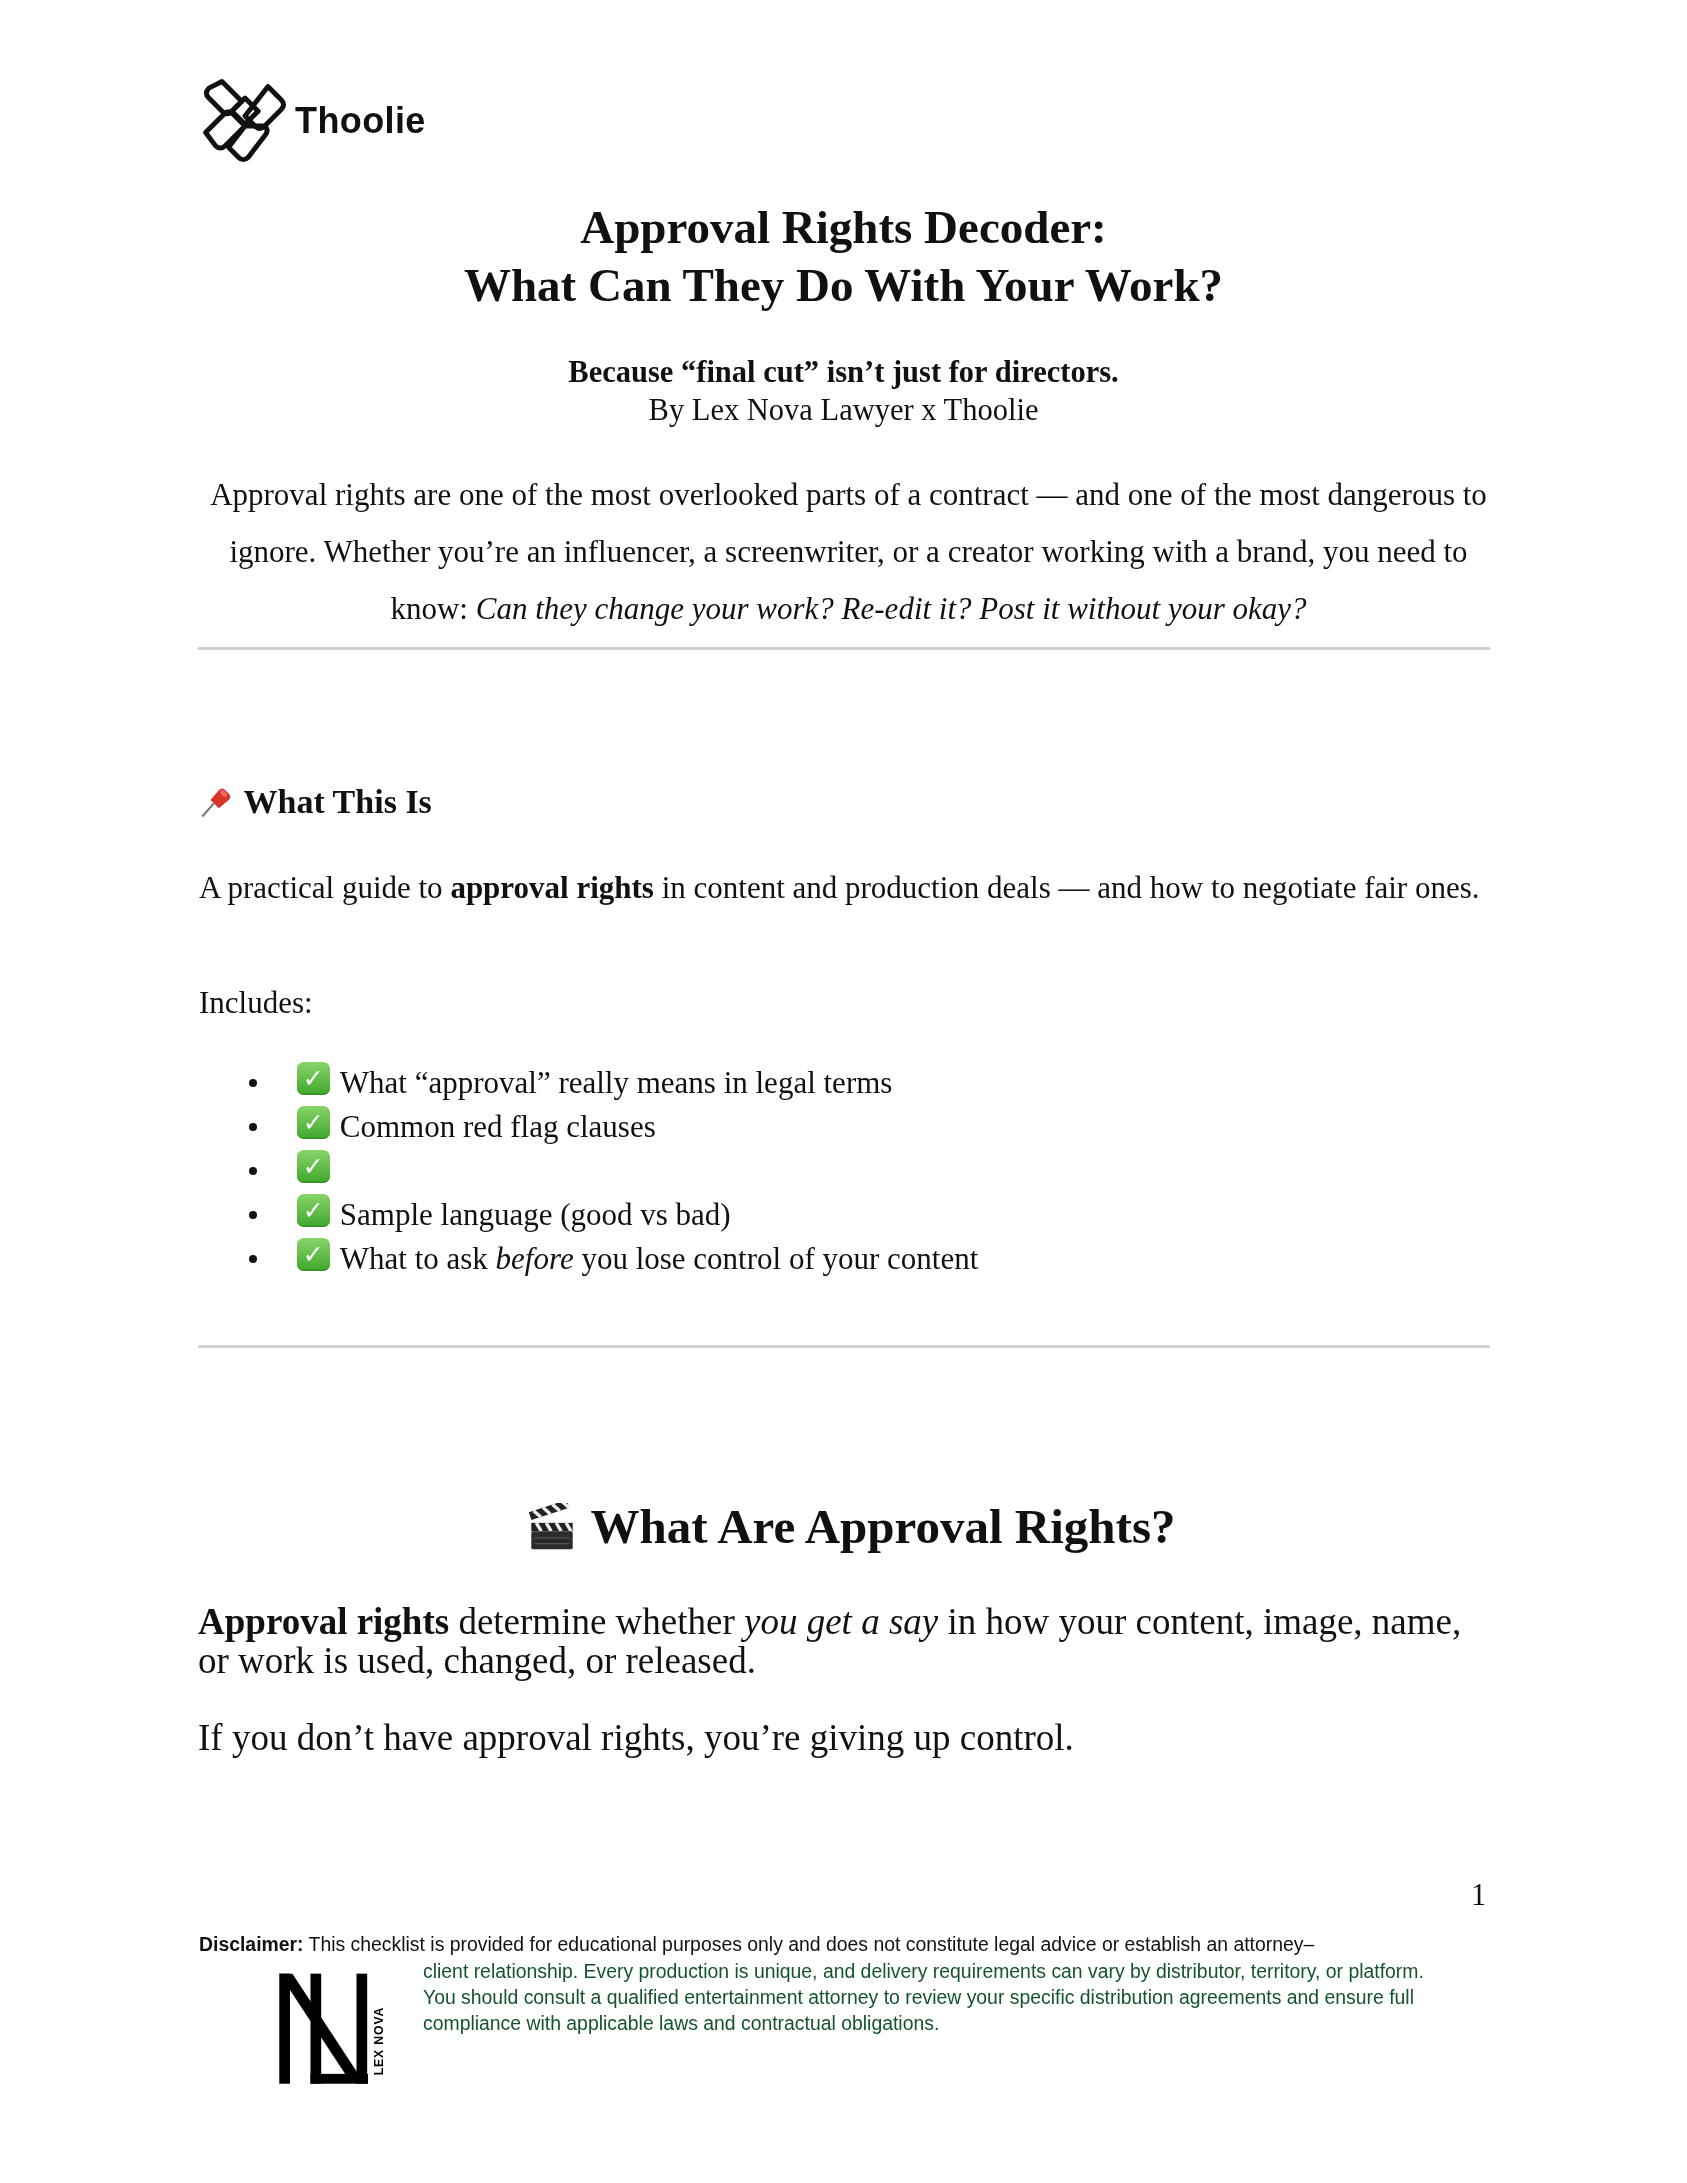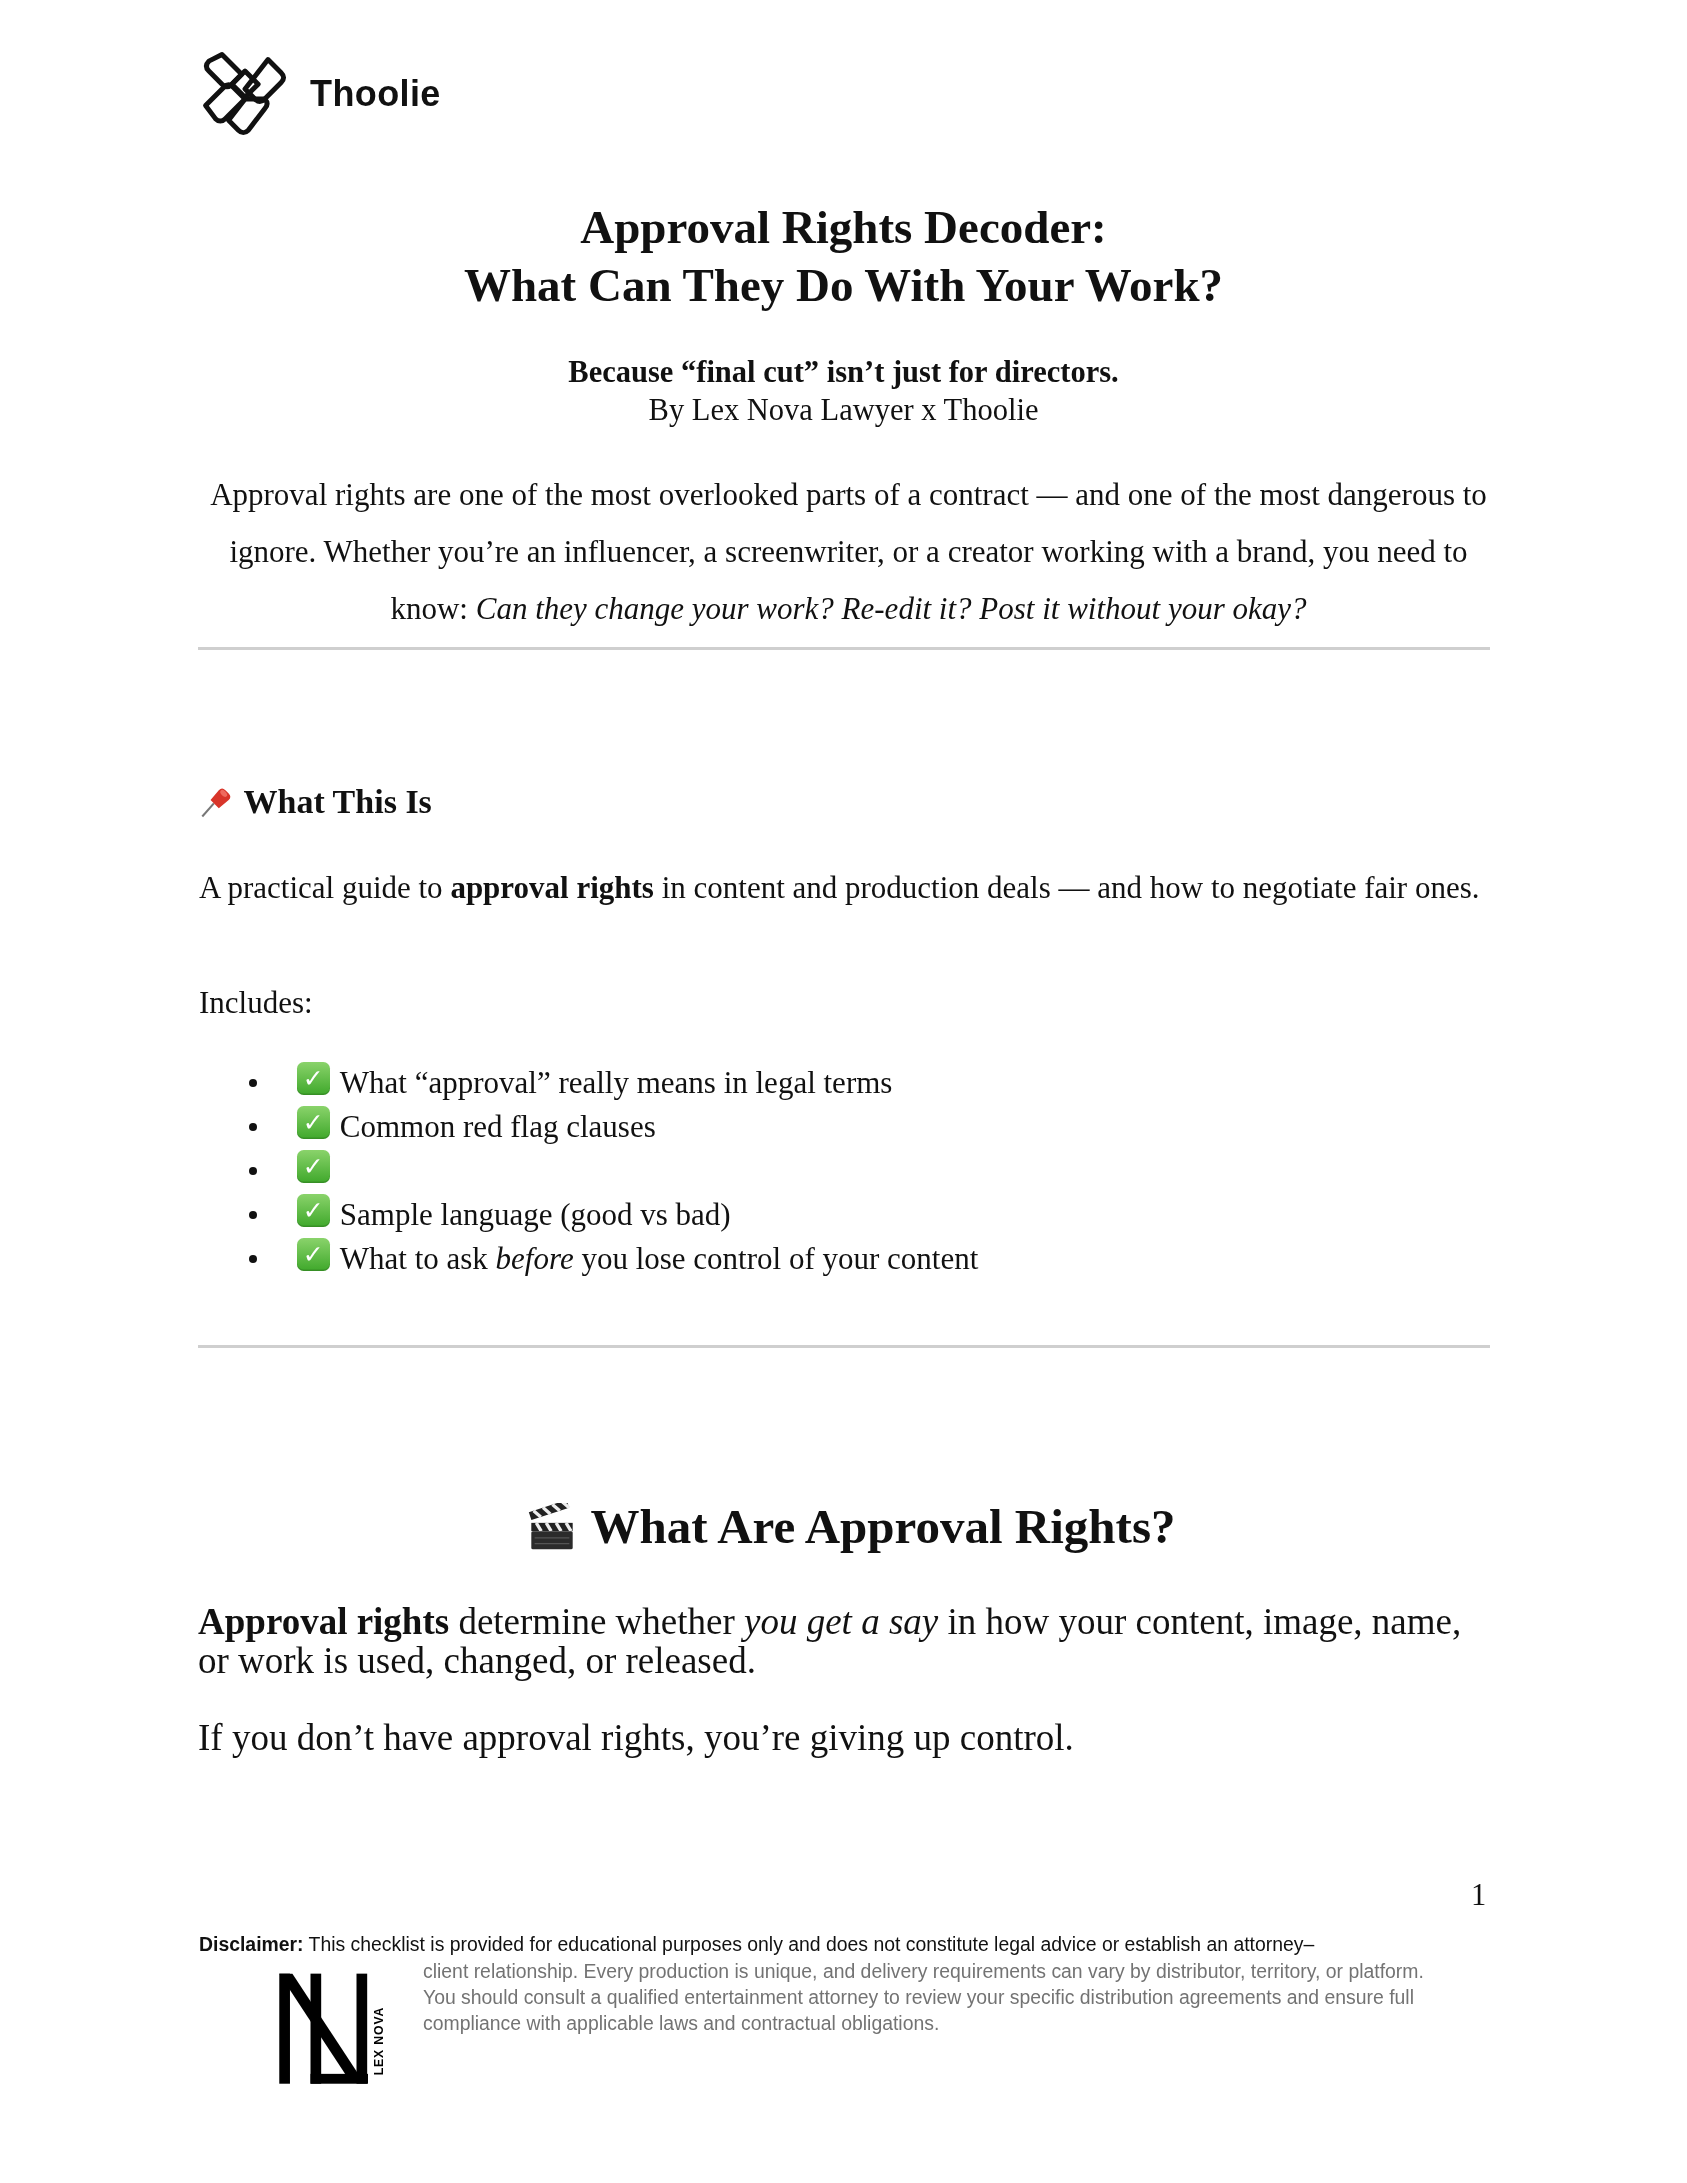--- a/index.html
+++ b/index.html
@@ -1,36 +1,36 @@
 <!DOCTYPE html>
 <html style="font-size:13px"><head>
 <meta charset="utf-8">
 <style>
   html, body { margin: 0; padding: 0; background: #ffffff; }
   body { width: 1687px; height: 2183px; position: relative; overflow: hidden; color: #111; font-family: "Liberation Serif", "DejaVu Serif", serif; }
   .abs { position: absolute; }
-  .logo { left: 199px; top: 48px; display: flex; align-items: center; gap: 19px; }
+  .logo { left: 199px; top: 75px; display: flex; align-items: center; gap: 4px; }
   .logo-text { font-family: "Liberation Sans", "DejaVu Sans", sans-serif; font-weight: 700; font-size: 36px; letter-spacing: 0.4px; color: #111; }
   .title { left: 0; width: 1687px; top: 198px; text-align: center; font-weight: 700; font-size: 47px; line-height: 58px; }
   .subtitle { left: 0; width: 1687px; top: 353px; text-align: center; font-weight: 700; font-size: 30.5px; line-height: 38px; }
   .byline { left: 0; width: 1687px; top: 391px; text-align: center; font-size: 30.5px; line-height: 38px; }
   .intro { left: 206px; width: 1285px; top: 466px; text-align: center; font-size: 31px; line-height: 57px; }
   .hr { left: 198px; width: 1292px; height: 2.5px; background: #cfcfcf; }
   .h2 { left: 199px; top: 783px; font-weight: 700; font-size: 34px; display: flex; align-items: center; gap: 11.5px; text-align: center; }
   .para { left: 199px; width: 1302px; top: 868px; font-size: 31px; line-height: 39px; }
   .includes { left: 199px; top: 985px; font-size: 31px; }
   .list { left: 247px; top: 1061px; margin: 0; padding: 0; list-style: none; font-size: 31px; }
   .list li { height: 44px; display: flex; align-items: center; position: relative; }
   .bullet { width: 8.2px; height: 8.2px; border-radius: 50%; background: #111; margin-right: 40px; margin-left: 1.6px; }
   .check { width: 33px; height: 33px; border-radius: 6.6px; background: linear-gradient(#8ad36b, #3fa82b); color: #fff; font-family: "DejaVu Sans", sans-serif; font-size: 25px; font-weight: 700; display: inline-flex; align-items: center; justify-content: center; margin-right: 10px; margin-top: -8.2px; box-shadow: inset 0 -1.6px 0 rgba(0,0,0,0.15); }
   .h1 { left: 0; width: 1687px; top: 1498px; display: flex; justify-content: center; align-items: center; gap: 15px; font-weight: 700; font-size: 49px; padding-left: 8px; }
   .center-text { left: 198px; width: 1292px; font-size: 37px; line-height: 39px; }
   .pagenum { left: 1471px; top: 1878px; font-size: 30.5px; }
   .disclaimer { left: 199px; top: 1931px; width: 1261px; font-family: "Liberation Sans", "DejaVu Sans", sans-serif; font-size: 19.4px; line-height: 26px; color: #111; }
-  .disc-rest { left: 423px; top: 1958px; width: 1038px; font-family: "Liberation Sans", "DejaVu Sans", sans-serif; font-size: 19.4px; line-height: 26px; color: #737373; }
+  .disc-rest { left: 423px; top: 1958px; width: 1038px; font-family: "Liberation Sans", "DejaVu Sans", sans-serif; font-size: 19.4px; line-height: 26px; color: #14532d; }
   .nl-logo { left: 276px; top: 1972px; }
   b { font-weight: 700; }
   i { font-style: italic; }
 </style>
 </head>
 <body>
 
 <div class="abs logo">
   <svg width="92" height="92" viewBox="0 0 112 112">
     <g fill="none" stroke="#111" stroke-width="6" stroke-linejoin="round">

